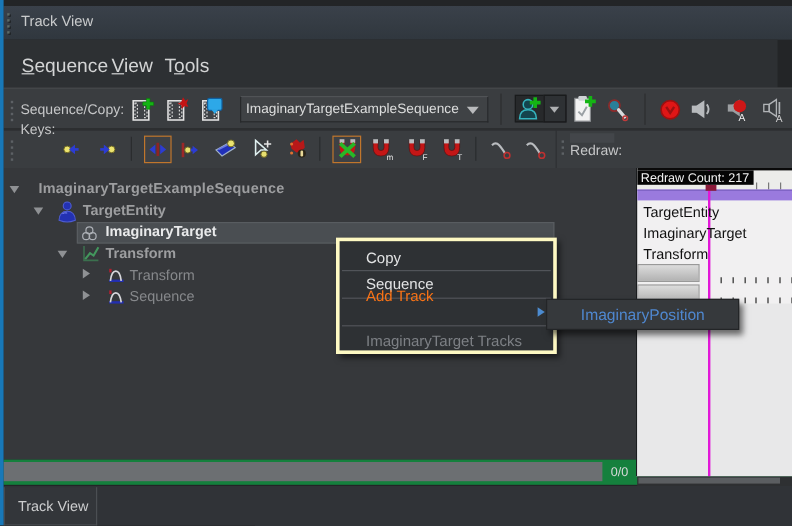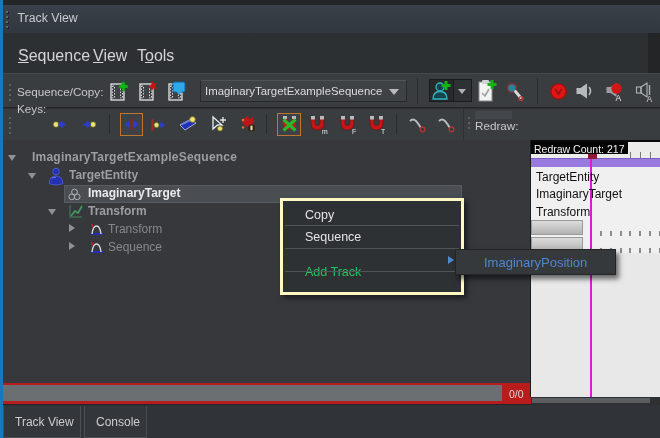--- a/index.html
+++ b/index.html
@@ -19,21 +19,21 @@
 .vsep{position:absolute;width:1px;background:#2b2d2f}
 
 #tree{left:3px;top:140px;right:0;height:243px;background:#36383b}
 .trow{position:absolute;font-size:12px;white-space:nowrap}
 .bold{font-weight:bold;color:#9d9ea0}
 .dim{color:#86888b}
 .tri-d{position:absolute;width:0;height:0;border-left:4.5px solid transparent;border-right:4.5px solid transparent;border-top:6px solid #8f9194}
 .tri-r{position:absolute;width:0;height:0;border-top:4.5px solid transparent;border-bottom:4.5px solid transparent;border-left:6px solid #8f9194}
 #selrow{left:64px;top:185px;width:398px;height:18px;background:#4a4e52;border:1px solid #585c60}
 
-#hscroll{left:3px;top:383px;right:0;height:21px;background:#b91c1c}
+#hscroll{left:3px;top:383px;right:0;height:21px;background:#15803d}
 #hthumb{position:absolute;left:0px;top:2px;width:499px;height:16px;background:#6c6f72}
 #hlabel{position:absolute;left:506px;top:5px;color:#d8d9da;font-size:10.5px}
 
 #tabbar{left:3px;top:405px;right:0;height:33px;background:#303337}
 .tab{position:absolute;top:1px;height:32px;border:1px solid #4b4f53;border-top:none;color:#cccdce;font-size:12px;background:#33363a}
 
 #rpanel{left:530px;top:140px;width:130px;height:257px;background:#f1f0f1;border-left:1px solid #1b1d1f;overflow:hidden}
 #rpscroll{left:531px;top:397px;width:129px;height:8px;background:#2e3032}
 #rpscroll i{position:absolute;left:1px;top:1px;width:118px;height:5px;background:#5b5e61}
 
@@ -277,23 +277,20 @@
 </svg>
 <span class="trow dim" style="left:108px;top:240px">Sequence</span>
 
 <div class="abs" id="hscroll">
     <div id="hthumb"></div>
     <span id="hlabel">0/0</span>
   </div>
 <div class="abs" id="tabbar">
   <div class="tab" style="left:0px;width:78px">
       <span style="position:absolute;left:11px;top:9px">Track View</span>
-    </div>
-  <div class="tab" style="left:81px;width:63px">
-      <span style="position:absolute;left:11px;top:9px">Console</span>
     </div>
 </div>
 
 <div class="abs" id="rpanel">
   <div class="abs" style="left:0;top:0;width:130px;height:18px;background:#ececea"></div>
   <div class="abs" style="left:0;top:0;width:130px;height:2px;background:#0a0a0a"></div>
   <svg style="left:96px;top:9px" width="34" height="9" viewBox="0 0 34 9">
     <path d="M3.5 3 L3.5 9 M13.5 3 L13.5 9 M23.5 3 L23.5 9 M33.5 3 L33.5 9" stroke="#787878" stroke-width="1"></path>
   </svg>
   <div class="abs" style="left:0;top:18px;width:130px;height:9px;background:#9a7ade;border-top:1px solid #7a5fc0"></div>
@@ -317,21 +314,22 @@
 </div>
 <div class="abs" id="rpscroll">
     <i></i>
   </div>
 
 <div class="abs" id="cmenu">
   <span class="mi" style="top:7px;color:#e2e3e4">Copy</span>
   <div class="msep" style="top:24px"></div>
   <span class="mi" style="top:29px;color:#e2e3e4">Sequence</span>
   <div class="msep" style="top:47px"></div>
-  <span class="mi" style="top:64px;color:#22c55e">Add Track</span>
+  <span class="mi" style="top:39px;color:#f97316">Add Track</span>
   <div class="abs" style="right:7px;top:55px;width:0;height:0;border-top:4.5px solid transparent;border-bottom:4.5px solid transparent;border-left:6px solid #4c8bd0"></div>
   <div class="msep" style="top:70px"></div>
+  <span class="mi" style="top:76px;color:#7d8085">ImaginaryTarget Tracks</span>
 </div>
 <div class="abs" id="submenu">
     <span>ImaginaryPosition</span>
   </div>
 
 <div class="abs" id="bluestrip"></div>
 
 </body></html>

